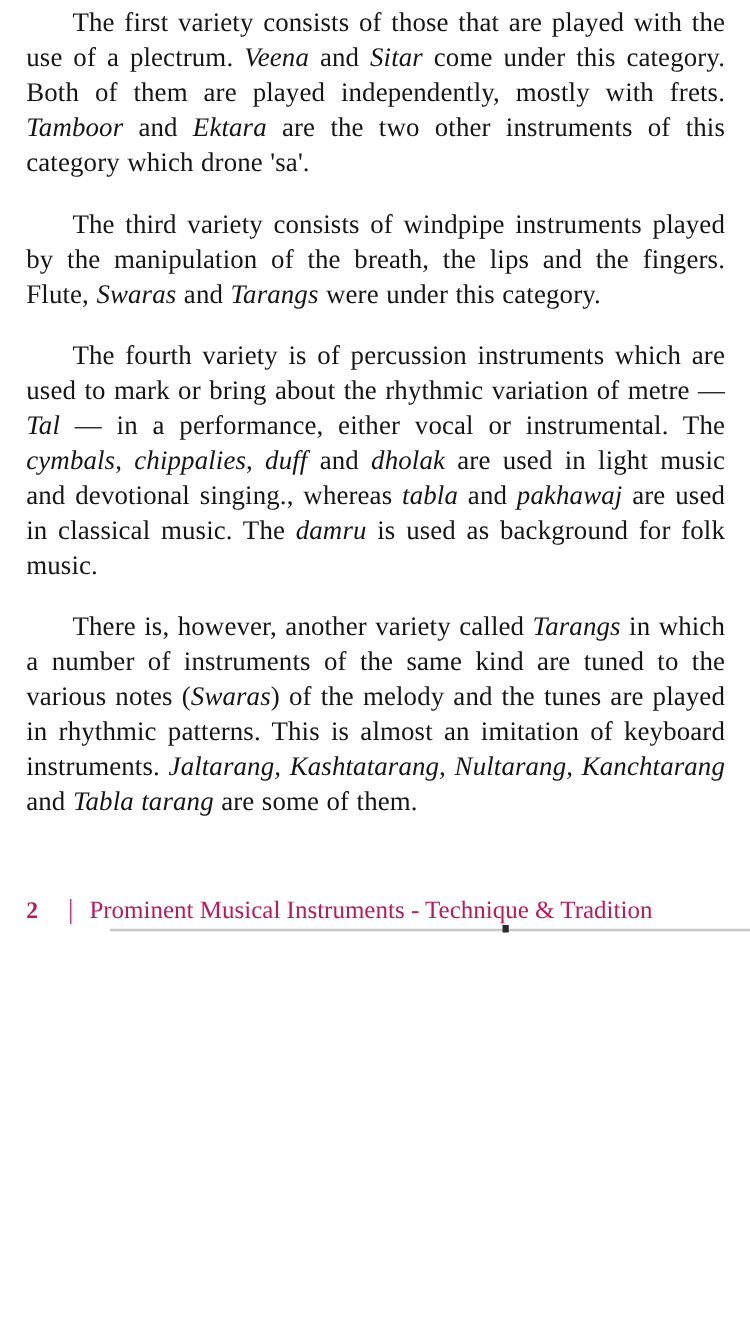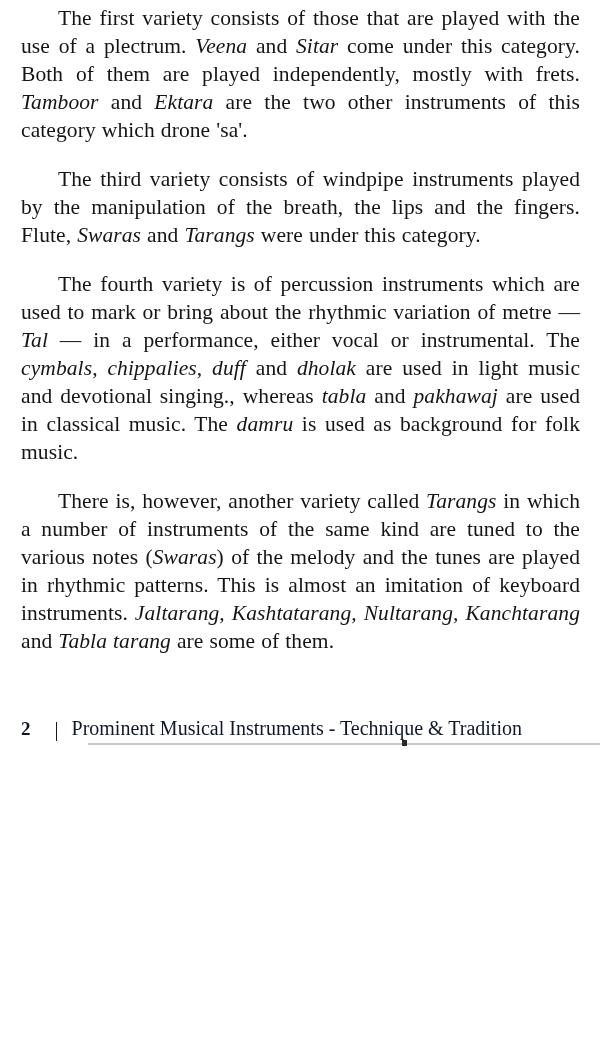--- a/index.html
+++ b/index.html
@@ -40,21 +40,21 @@
   .para em {
     font-style: italic;
   }
   .footer {
     position: absolute;
     left: 21px;
     bottom: 13px;
     font-size: 20px;
     line-height: 24px;
     white-space: nowrap;
-    color: #0f172a;
+    color: #be185d;
   }
   .footer .page-num {
     font-weight: bold;
     font-size: 19px;
     display: inline-block;
     margin-right: 24px;
   }
   .footer .sep {
     display: inline-block;
     margin-right: 13px;

